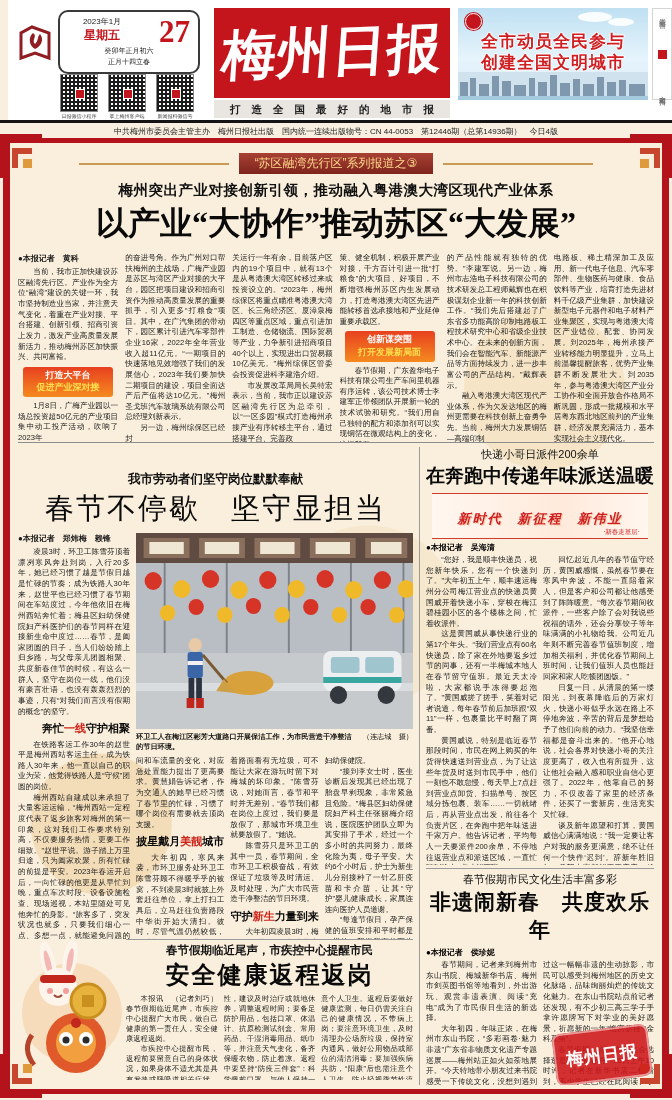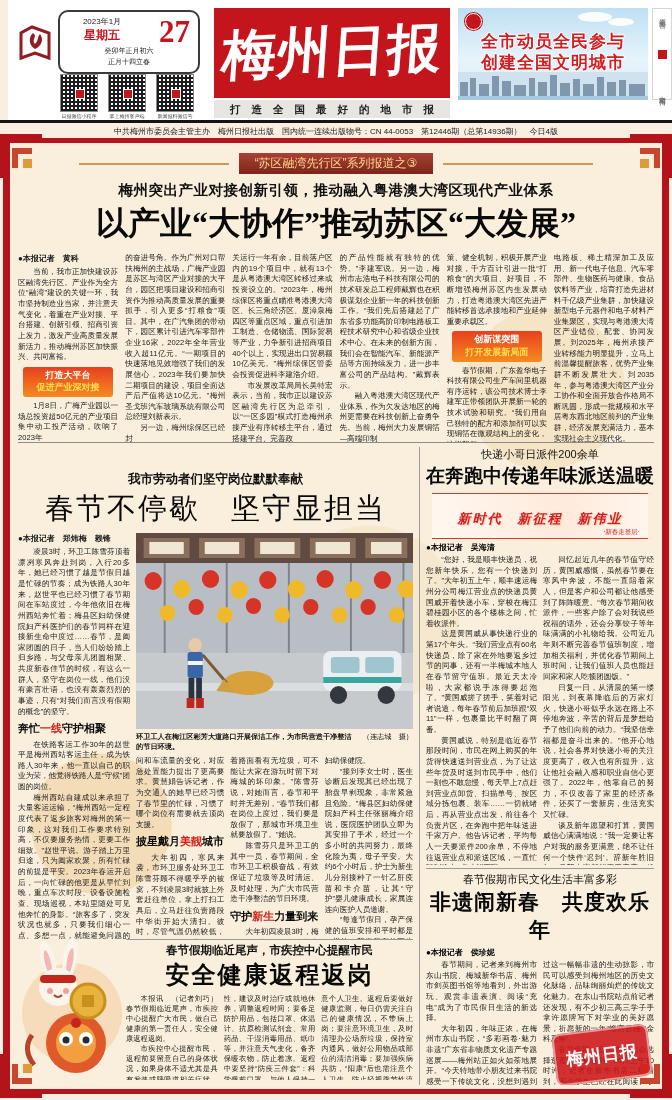--- a/index.html
+++ b/index.html
@@ -77,21 +77,21 @@
   .w-headline{font-size:29px;font-weight:400;text-align:center;color:#0a0a0a;letter-spacing:2px;margin-top:1px;}
   .workers{height:494px;overflow:hidden;margin-top:24px;}
   .w-body{display:flex;gap:6px;margin-top:4px;height:436px;overflow:hidden;}
   .w-col1{width:112px;font-size:7.6px;line-height:1.4;text-align:justify;color:#1c1c1c;overflow:hidden;}
   .w-right{flex:1;display:flex;flex-direction:column;overflow:hidden;}
   .photo{height:196px;position:relative;overflow:hidden;background:#c9cdd1;flex:none;}
   .caption{font-size:7.2px;font-weight:bold;color:#111;display:flex;justify-content:space-between;gap:8px;margin:3px 0 4px;}
   .caption .credit{white-space:nowrap;font-weight:normal;}
   .w-cols{display:flex;gap:6px;flex:1;overflow:hidden;}
   .w-col{flex:1;font-size:7.6px;line-height:1.4;text-align:justify;color:#1c1c1c;overflow:hidden;}
-  .subhead{text-align:left;font-size:11px;font-weight:900;margin:4px 0 3px;color:#0a0a0a;font-family:"Liberation Serif","DejaVu Serif",serif;text-indent:0;}
+  .subhead{text-align:right;font-size:11px;font-weight:900;margin:4px 0 3px;color:#0a0a0a;font-family:"Liberation Serif","DejaVu Serif",serif;text-indent:0;}
   .subhead .red{color:#d0251b;}
 
   .bottom-row{flex:1;display:flex;overflow:visible;}
   .rabbit{width:108px;position:relative;flex:none;}
   .health{flex:1;border-top:1px solid #9a9a9a;padding-top:3px;overflow:hidden;}
   .h-kicker{font-size:11.5px;font-weight:bold;text-align:center;color:#111;}
   .h-headline{font-size:24px;font-weight:900;text-align:center;color:#0a0a0a;letter-spacing:2px;margin:1px 0 3px;}
   .h-cols{display:flex;gap:6px;height:86px;overflow:hidden;}
   .h-col{flex:1;font-size:7.3px;line-height:1.38;text-align:justify;color:#1c1c1c;overflow:hidden;}
 
@@ -243,34 +243,34 @@
             </div>
         </div>
         <div class="col">
           <div>
               <p class="cont">关运行一年有余，目前落户区内的19个项目中，就有13个是从粤港澳大湾区转移过来或投资设立的。“2023年，梅州综保区将重点瞄准粤港澳大湾区、长三角经济区、厦漳泉梅四区等重点区域，重点引进加工制造、仓储物流、国际贸易等产业，力争新引进招商项目40个以上，实现进出口贸易额10亿美元。”梅州综保区管委会投资促进科李建浩介绍。</p>
               <p>市发展改革局局长吴特宏表示，当前，我市正以建设苏区融湾先行区为总牵引，以“一区多园”模式打造梅州承接产业有序转移主平台，通过搭建平台、完善政</p>
             </div>
         </div>
         <div class="col">
           <div>
-              <p class="cont">的产品性能就有独特的优势。”李建军说。另一边，梅州市志浩电子科技有限公司的技术研发总工程师戴辉也在积极谋划企业新一年的科技创新工作。“我们先后搭建起了广东省多功能高阶印制电路板工程技术研究中心和省级企业技术中心。在未来的创新方面，我们会在智能汽车、新能源产品等方面持续发力，进一步丰富公司的产品结构。”戴辉表示。</p>
-              <p>融入粤港澳大湾区现代产业体系，作为欠发达地区的梅州更需要在科技创新上奋勇争先。当前，梅州大力发展铜箔—高端印制</p>
-            </div>
-        </div>
-        <div class="col">
-          <div>
               <p class="cont">策、健全机制，积极开展产业对接，千方百计引进一批“打粮食”的大项目、好项目，不断增强梅州苏区内生发展动力，打造粤港澳大湾区先进产能转移首选承接地和产业延伸重要承载区。</p>
             </div>
           <div class="mini-badge">
             <div class="mb1">创新谋突围</div>
             <div class="mb2">打开发展新局面</div>
           </div>
           <div>
               <p>春节假期，广东盈华电子科技有限公司生产车间里机器有序运转，该公司技术博士李建军正带领团队开展新一轮的技术试验和研究。“我们用自己独特的配方和添加剂可以实现铜箔在微观结构上的变化，这样我们</p>
+            </div>
+        </div>
+        <div class="col">
+          <div>
+              <p class="cont">的产品性能就有独特的优势。”李建军说。另一边，梅州市志浩电子科技有限公司的技术研发总工程师戴辉也在积极谋划企业新一年的科技创新工作。“我们先后搭建起了广东省多功能高阶印制电路板工程技术研究中心和省级企业技术中心。在未来的创新方面，我们会在智能汽车、新能源产品等方面持续发力，进一步丰富公司的产品结构。”戴辉表示。</p>
+              <p>融入粤港澳大湾区现代产业体系，作为欠发达地区的梅州更需要在科技创新上奋勇争先。当前，梅州大力发展铜箔—高端印制</p>
             </div>
         </div>
         <div class="col">
           <div>
               <p class="cont">电路板、稀土精深加工及应用、新一代电子信息、汽车零部件、生物医药与健康、食品饮料等产业，培育打造先进材料千亿级产业集群，加快建设新型电子元器件和电子材料产业集聚区，实现与粤港澳大湾区产业错位、配套、协同发展。到2025年，梅州承接产业转移能力明显提升，立马上前温馨提醒旅客，优势产业集群不断发展壮大。到2035年，参与粤港澳大湾区产业分工协作和全面开放合作格局不断巩固，形成一批规模和水平居粤东西北地区前列的产业集群，经济发展充满活力，基本实现社会主义现代化。</p>
             </div>
         </div>
       </div>
     </div>
 

